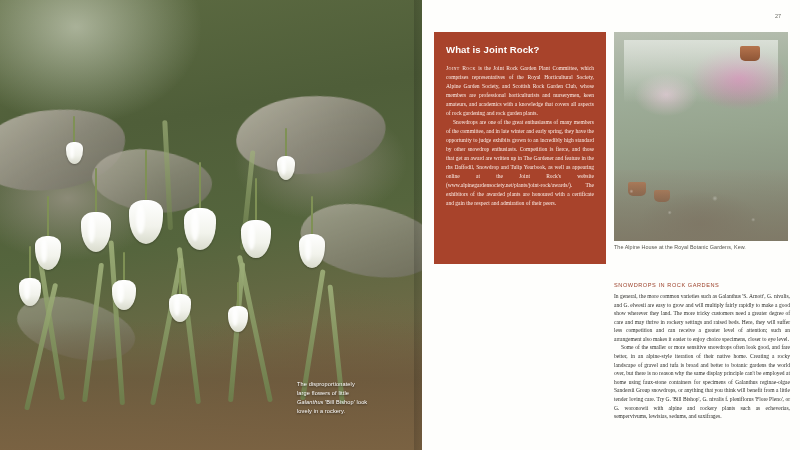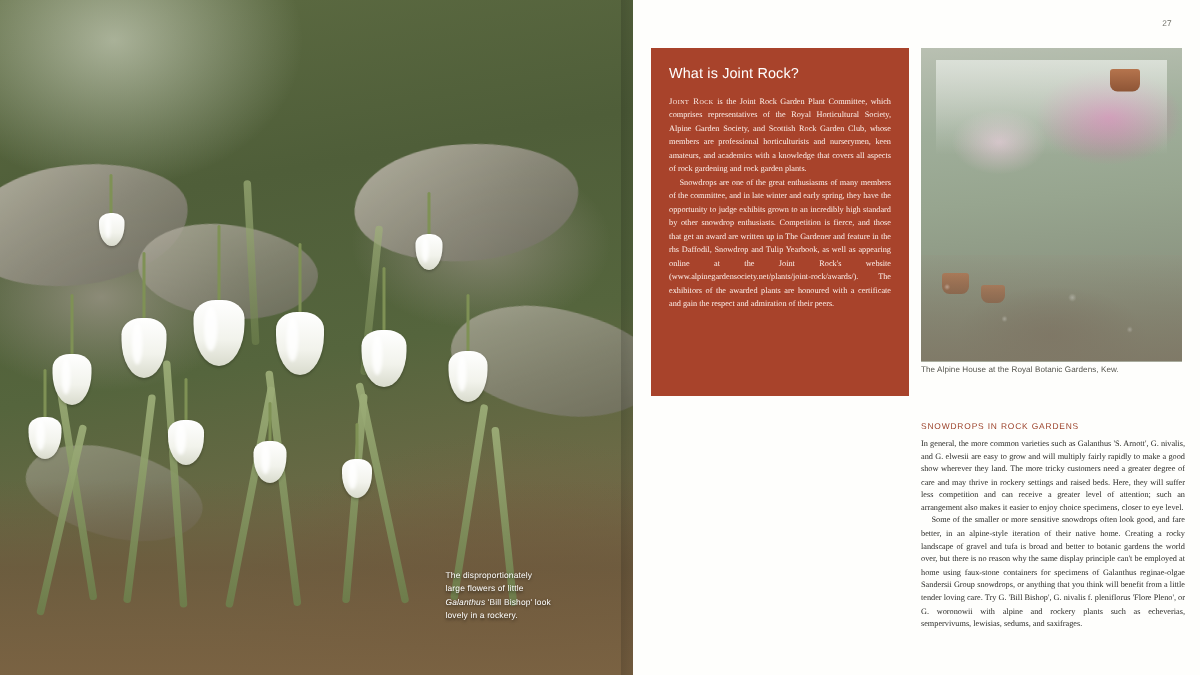--- a/index.html
+++ b/index.html
@@ -138,21 +138,21 @@
     top: 32px;
     width: 172px;
     height: 232px;
     background: #a8432b;
     color: #fdf3ee;
     padding: 10px 12px 10px 12px;
     box-sizing: border-box;
   }
   .rust-title {
     font-family: "Liberation Sans", sans-serif;
-    font-weight: normal;
+    font-weight: bold;
     font-size: 9.6px;
     letter-spacing: .01em;
     margin: 2px 0 9px 0;
     color: #ffffff;
   }
   .rust-body {
     font-family: "Liberation Serif", serif;
     font-size: 5.5px;
     line-height: 1.63;
     text-align: justify;

